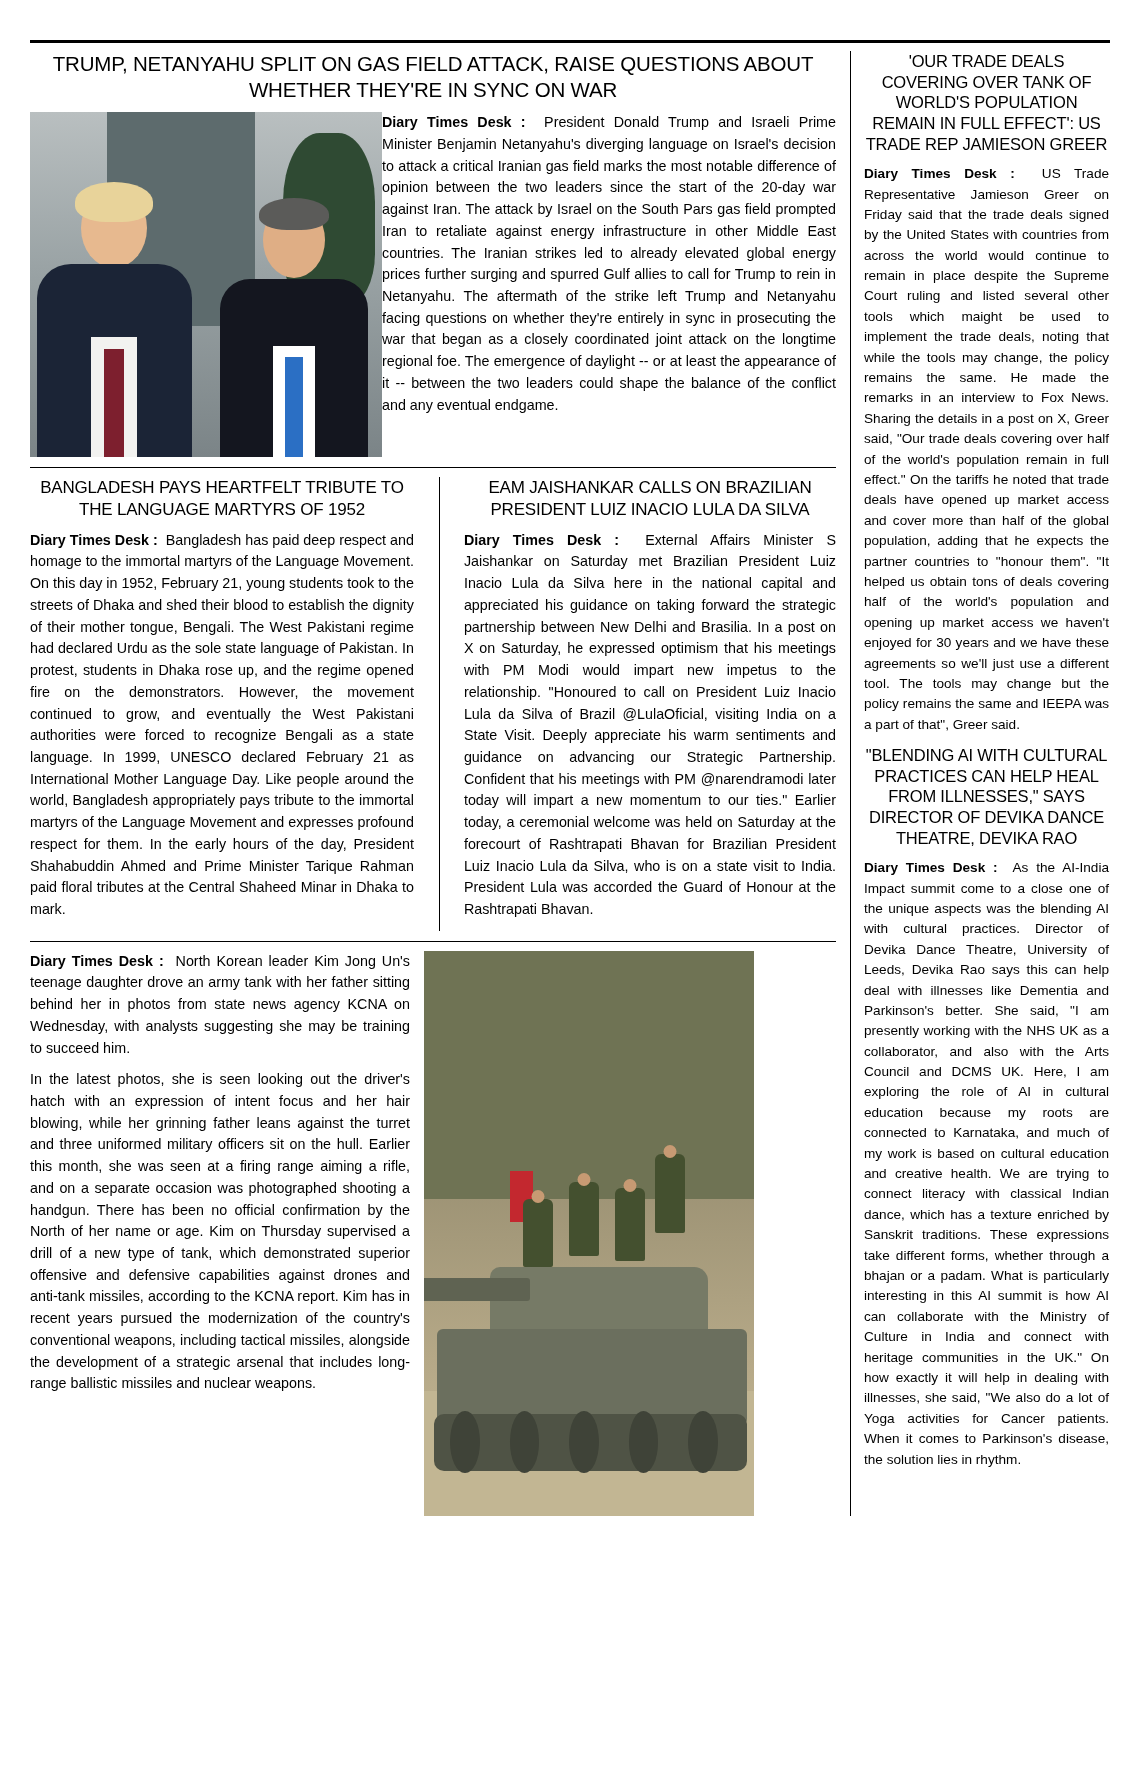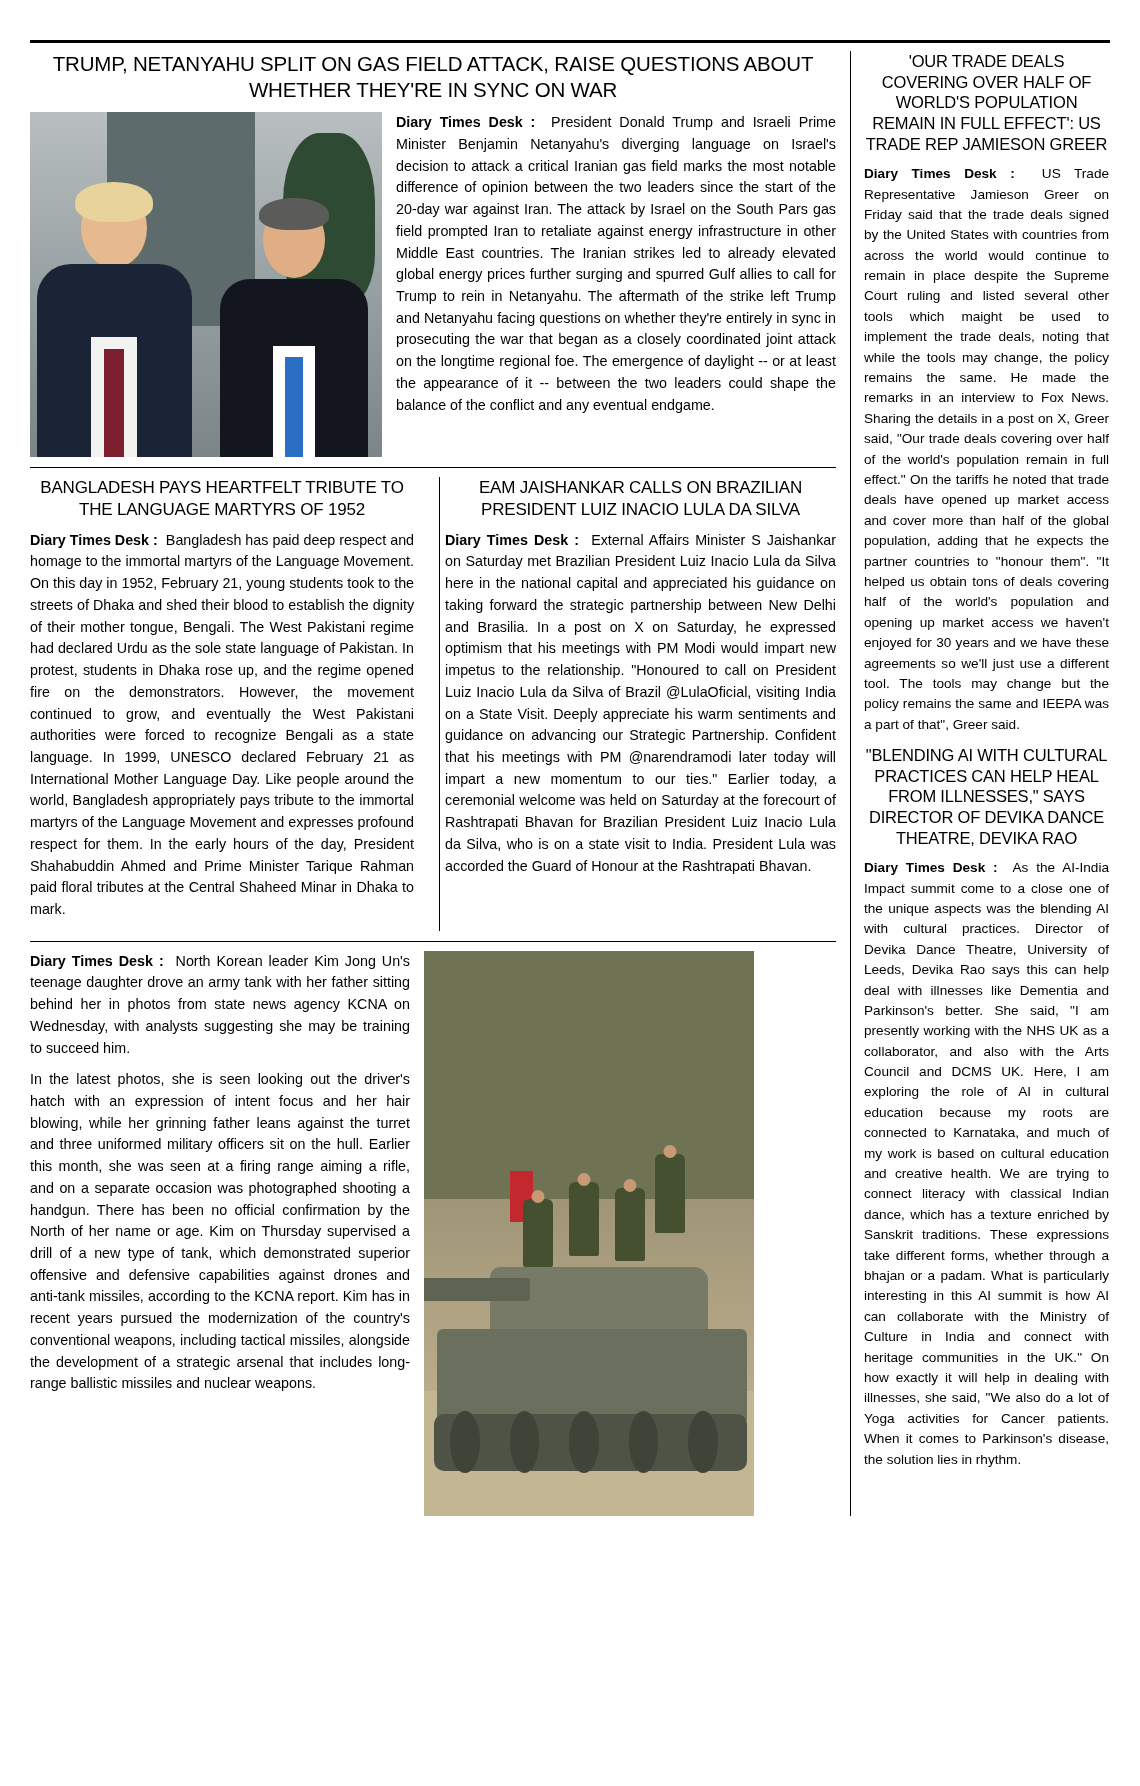--- a/index.html
+++ b/index.html
@@ -121,21 +121,20 @@
   }
 
   .hrule {
     border-top: 1.5px solid #000;
     margin: 10px 0 9px 0;
   }
 
   
   .story1 {
     display: flex;
-    gap: 14px;
   }
   .photo {
     background: #6f7b83;
     position: relative;
     overflow: hidden;
     flex: none;
   }
   .photo-1 { width: 352px; height: 345px; }
 
   .story1-text { flex: 1; }
@@ -143,21 +142,21 @@
   
   .two-col {
     display: flex;
     gap: 12px;
   }
   .two-col .c {
     width: 50%;
     box-sizing: border-box;
   }
   .two-col .c1 { padding-right: 13px; }
-  .two-col .c2 { padding-left: 5px; border-left: 1.5px solid #000; }
+  .two-col .c2 { padding-left: 24px; border-left: 1.5px solid #000; }
 
   
   .story4 {
     display: flex;
     gap: 14px;
   }
   .story4-text { width: 380px; }
   .photo-2 { width: 330px; height: 565px; }
 
   
@@ -285,21 +284,21 @@
             <div class="wheel" style="left:80%;"></div>
           </div>
         </div>
       </div>
     </div>
 
     <div class="vrule"></div>
 
     <div class="col-right">
       <div>
-        <h2 class="headline hl-side">'OUR TRADE DEALS COVERING OVER HALF OF WORLD'S POPULATION REMAIN IN FULL EFFECT': US TRADE REP JAMIESON GREER</h2>
+        <h2 class="headline hl-side">'OUR TRADE DEALS COVERING OVER TANK OF WORLD'S POPULATION REMAIN IN FULL EFFECT': US TRADE REP JAMIESON GREER</h2>
         <p class="body side"><span class="desk">Diary Times Desk :</span>&nbsp; <span>US Trade Representative Jamieson Greer on Friday said that the trade deals signed by the United States with countries from across the world would continue to remain in place despite the Supreme Court ruling and listed several other tools which maight be used to implement the trade deals, noting that while the tools may change, the policy remains the same. He made the remarks in an interview to Fox News. Sharing the details in a post on X, Greer said, "Our trade deals covering over half of the world's population remain in full effect." On the tariffs he noted that trade deals have opened up market access and cover more than half of the global population, adding that he expects the partner countries to "honour them". "It helped us obtain tons of deals covering half of the world's population and opening up market access we haven't enjoyed for 30 years and we have these agreements so we'll just use a different tool. The tools may change but the policy remains the same and IEEPA was a part of that", Greer said.</span></p>
       </div>
 
       <div>
         <h2 class="headline hl-side">"BLENDING AI WITH CULTURAL PRACTICES CAN HELP HEAL FROM ILLNESSES," SAYS DIRECTOR OF DEVIKA DANCE THEATRE, DEVIKA RAO</h2>
         <p class="body side"><span class="desk">Diary Times Desk :</span>&nbsp; <span>As the AI-India Impact summit come to a close one of the unique aspects was the blending AI with cultural practices. Director of Devika Dance Theatre, University of Leeds, Devika Rao says this can help deal with illnesses like Dementia and Parkinson's better. She said, "I am presently working with the NHS UK as a collaborator, and also with the Arts Council and DCMS UK. Here, I am exploring the role of AI in cultural education because my roots are connected to Karnataka, and much of my work is based on cultural education and creative health. We are trying to connect literacy with classical Indian dance, which has a texture enriched by Sanskrit traditions. These expressions take different forms, whether through a bhajan or a padam. What is particularly interesting in this AI summit is how AI can collaborate with the Ministry of Culture in India and connect with heritage communities in the UK." On how exactly it will help in dealing with illnesses, she said, "We also do a lot of Yoga activities for Cancer patients. When it comes to Parkinson's disease, the solution lies in rhythm.</span></p>
       </div>
     </div>
 
   </div>

